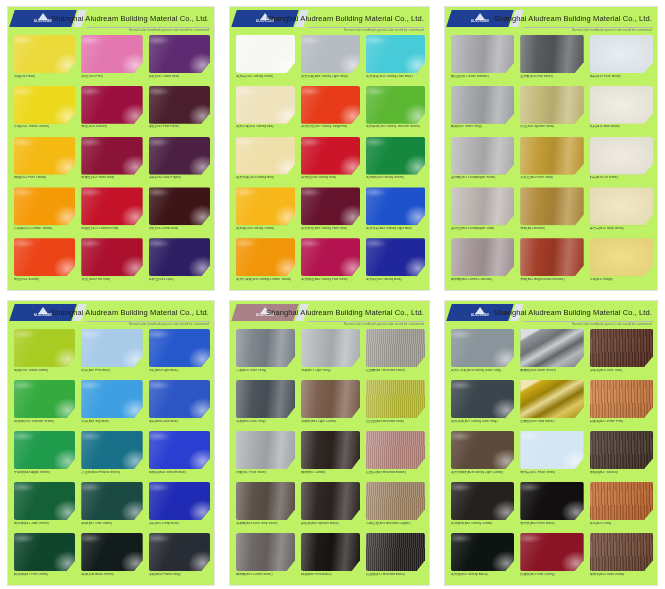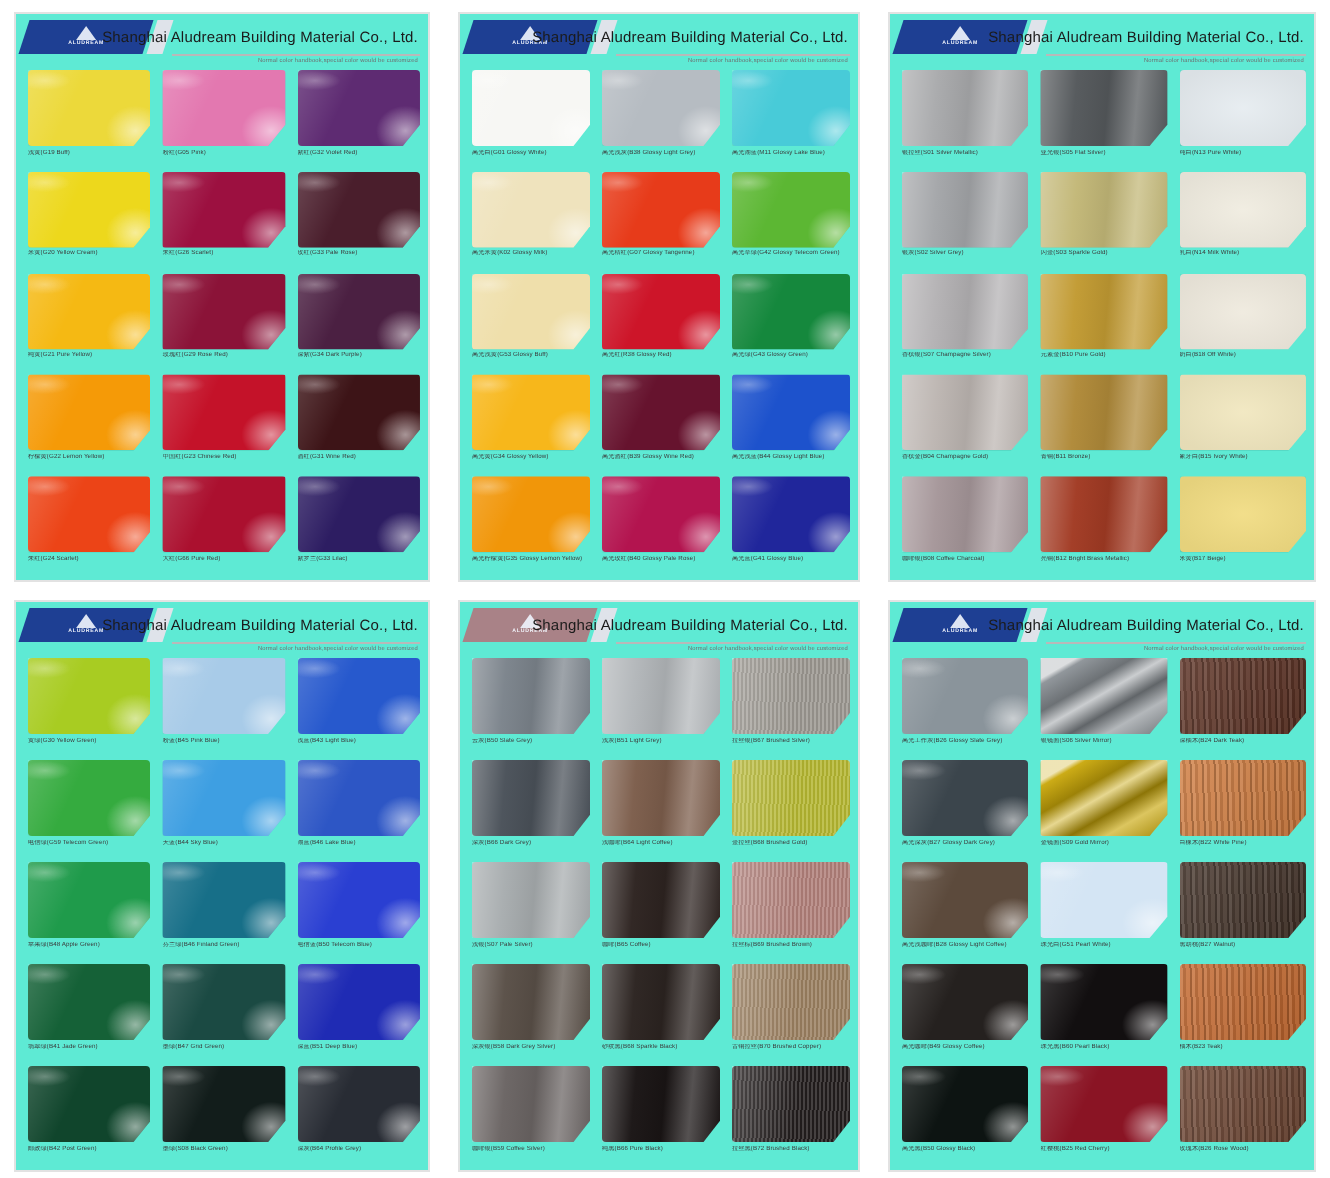--- a/index.html
+++ b/index.html
@@ -18,21 +18,21 @@
   }
   .page{
     position:relative;
     background:#ffffff;
     box-sizing:border-box;
     overflow:hidden;
   }
   .page-inner{
     position:absolute;
     left:8px;right:8px;top:7px;bottom:4px;
-    background:#5eead4;
+    background:#bef264;
     box-shadow:0 0 0 1px #e2e2e2;
     overflow:hidden;
     text-decoration:underline;
   }
   
   .hdr{
     position:relative;
     height:26px;
   }
   .logo-banner{

